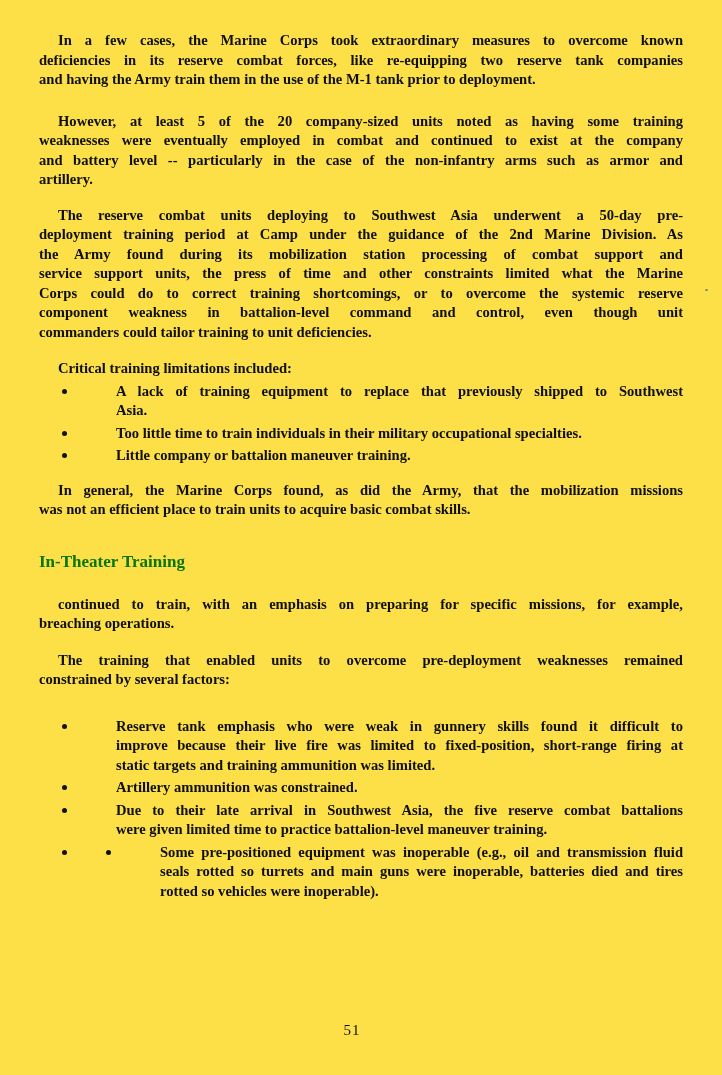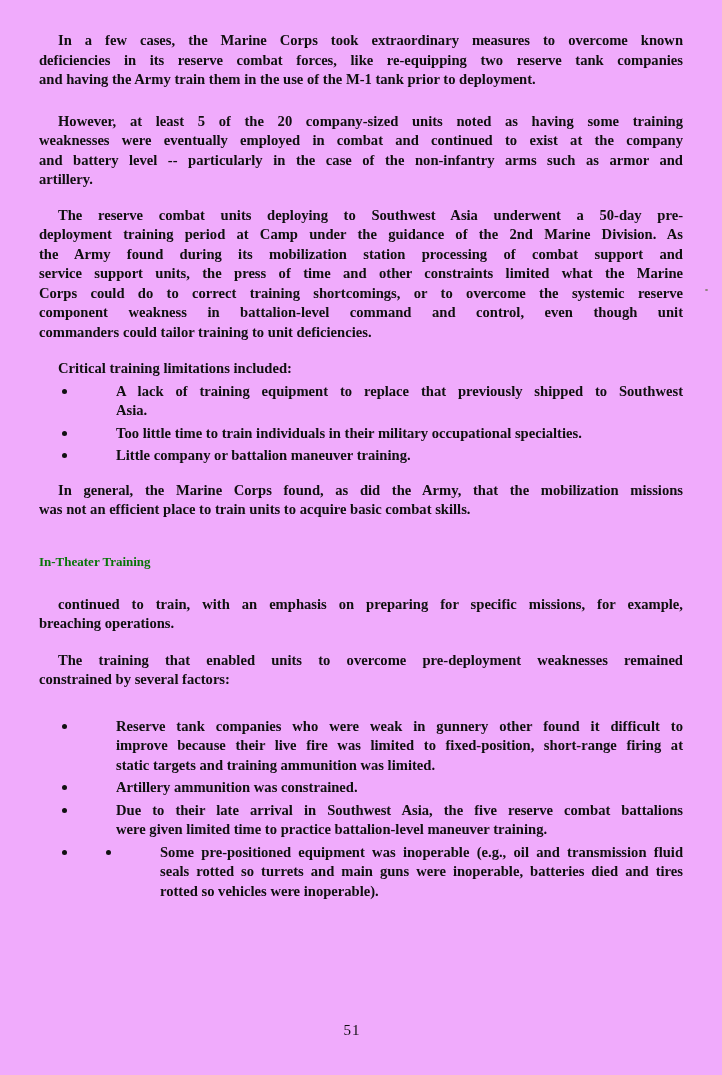--- a/index.html
+++ b/index.html
@@ -1,21 +1,21 @@
 <!DOCTYPE html>
 <html><head>
 <meta charset="utf-8">
 <style>
   html, body { margin: 0; padding: 0; background: #e8e8e8; }
 
   .page {
     position: relative;
     width: 722px;
     height: 1075px;
-    background: #f0abfc;
+    background: #fde047;
     font-family: "Liberation Serif", "DejaVu Serif", serif;
     font-weight: 700;
     color: #0f0f0f;
     overflow: hidden;
   }
 
   .content {
     position: absolute;
     left: 39px;
     top: 31px;
@@ -32,21 +32,21 @@
   .para .tline:first-child { text-indent: 19px; }
 
   #para-few-cases { margin-bottom: 22px; }
   #para-however { margin-bottom: 16px; }
   #para-limitations-intro { margin-bottom: 3px; }
   #para-in-general { margin-bottom: 32px; }
   #para-once-theater { margin-bottom: 17px; }
   #para-training-enabled { margin-bottom: 27px; }
 
   .section-heading {
-    font-size: 13px;
+    font-size: 17px;
     line-height: 20px;
     margin: 0 0 23px 0;
   }
 
   ul.blist { list-style: none; margin: 0 0 15px 0; padding: 0; }
   ul.blist.last { margin-bottom: 0; }
   .li { display: flex; margin-bottom: 3px; gap: 28px; }
   .li:last-child { margin-bottom: 0; }
 
   .marker { flex: none; width: 49px; padding-left: 23px; box-sizing: border-box; }
@@ -159,21 +159,21 @@
         <div class="tline just">The training that enabled units to overcome pre-deployment weaknesses remained</div>
         <div class="tline">constrained by several factors:</div>
       </div>
 
     <ul class="blist last">
       <li class="li">
         <span class="marker">
             <span class="dot"></span>
           </span>
         <div class="licol tlines">
-            <div class="tline just">Reserve tank companies who were weak in gunnery other found it difficult to</div>
+            <div class="tline just">Reserve tank emphasis who were weak in gunnery skills found it difficult to</div>
             <div class="tline just">improve because their live fire was limited to fixed-position, short-range firing at</div>
             <div class="tline">static targets and training ammunition was limited.</div>
           </div>
       </li>
       <li class="li">
         <span class="marker">
             <span class="dot"></span>
           </span>
         <div class="licol tlines">
             <div class="tline">Artillery ammunition was constrained.</div>

